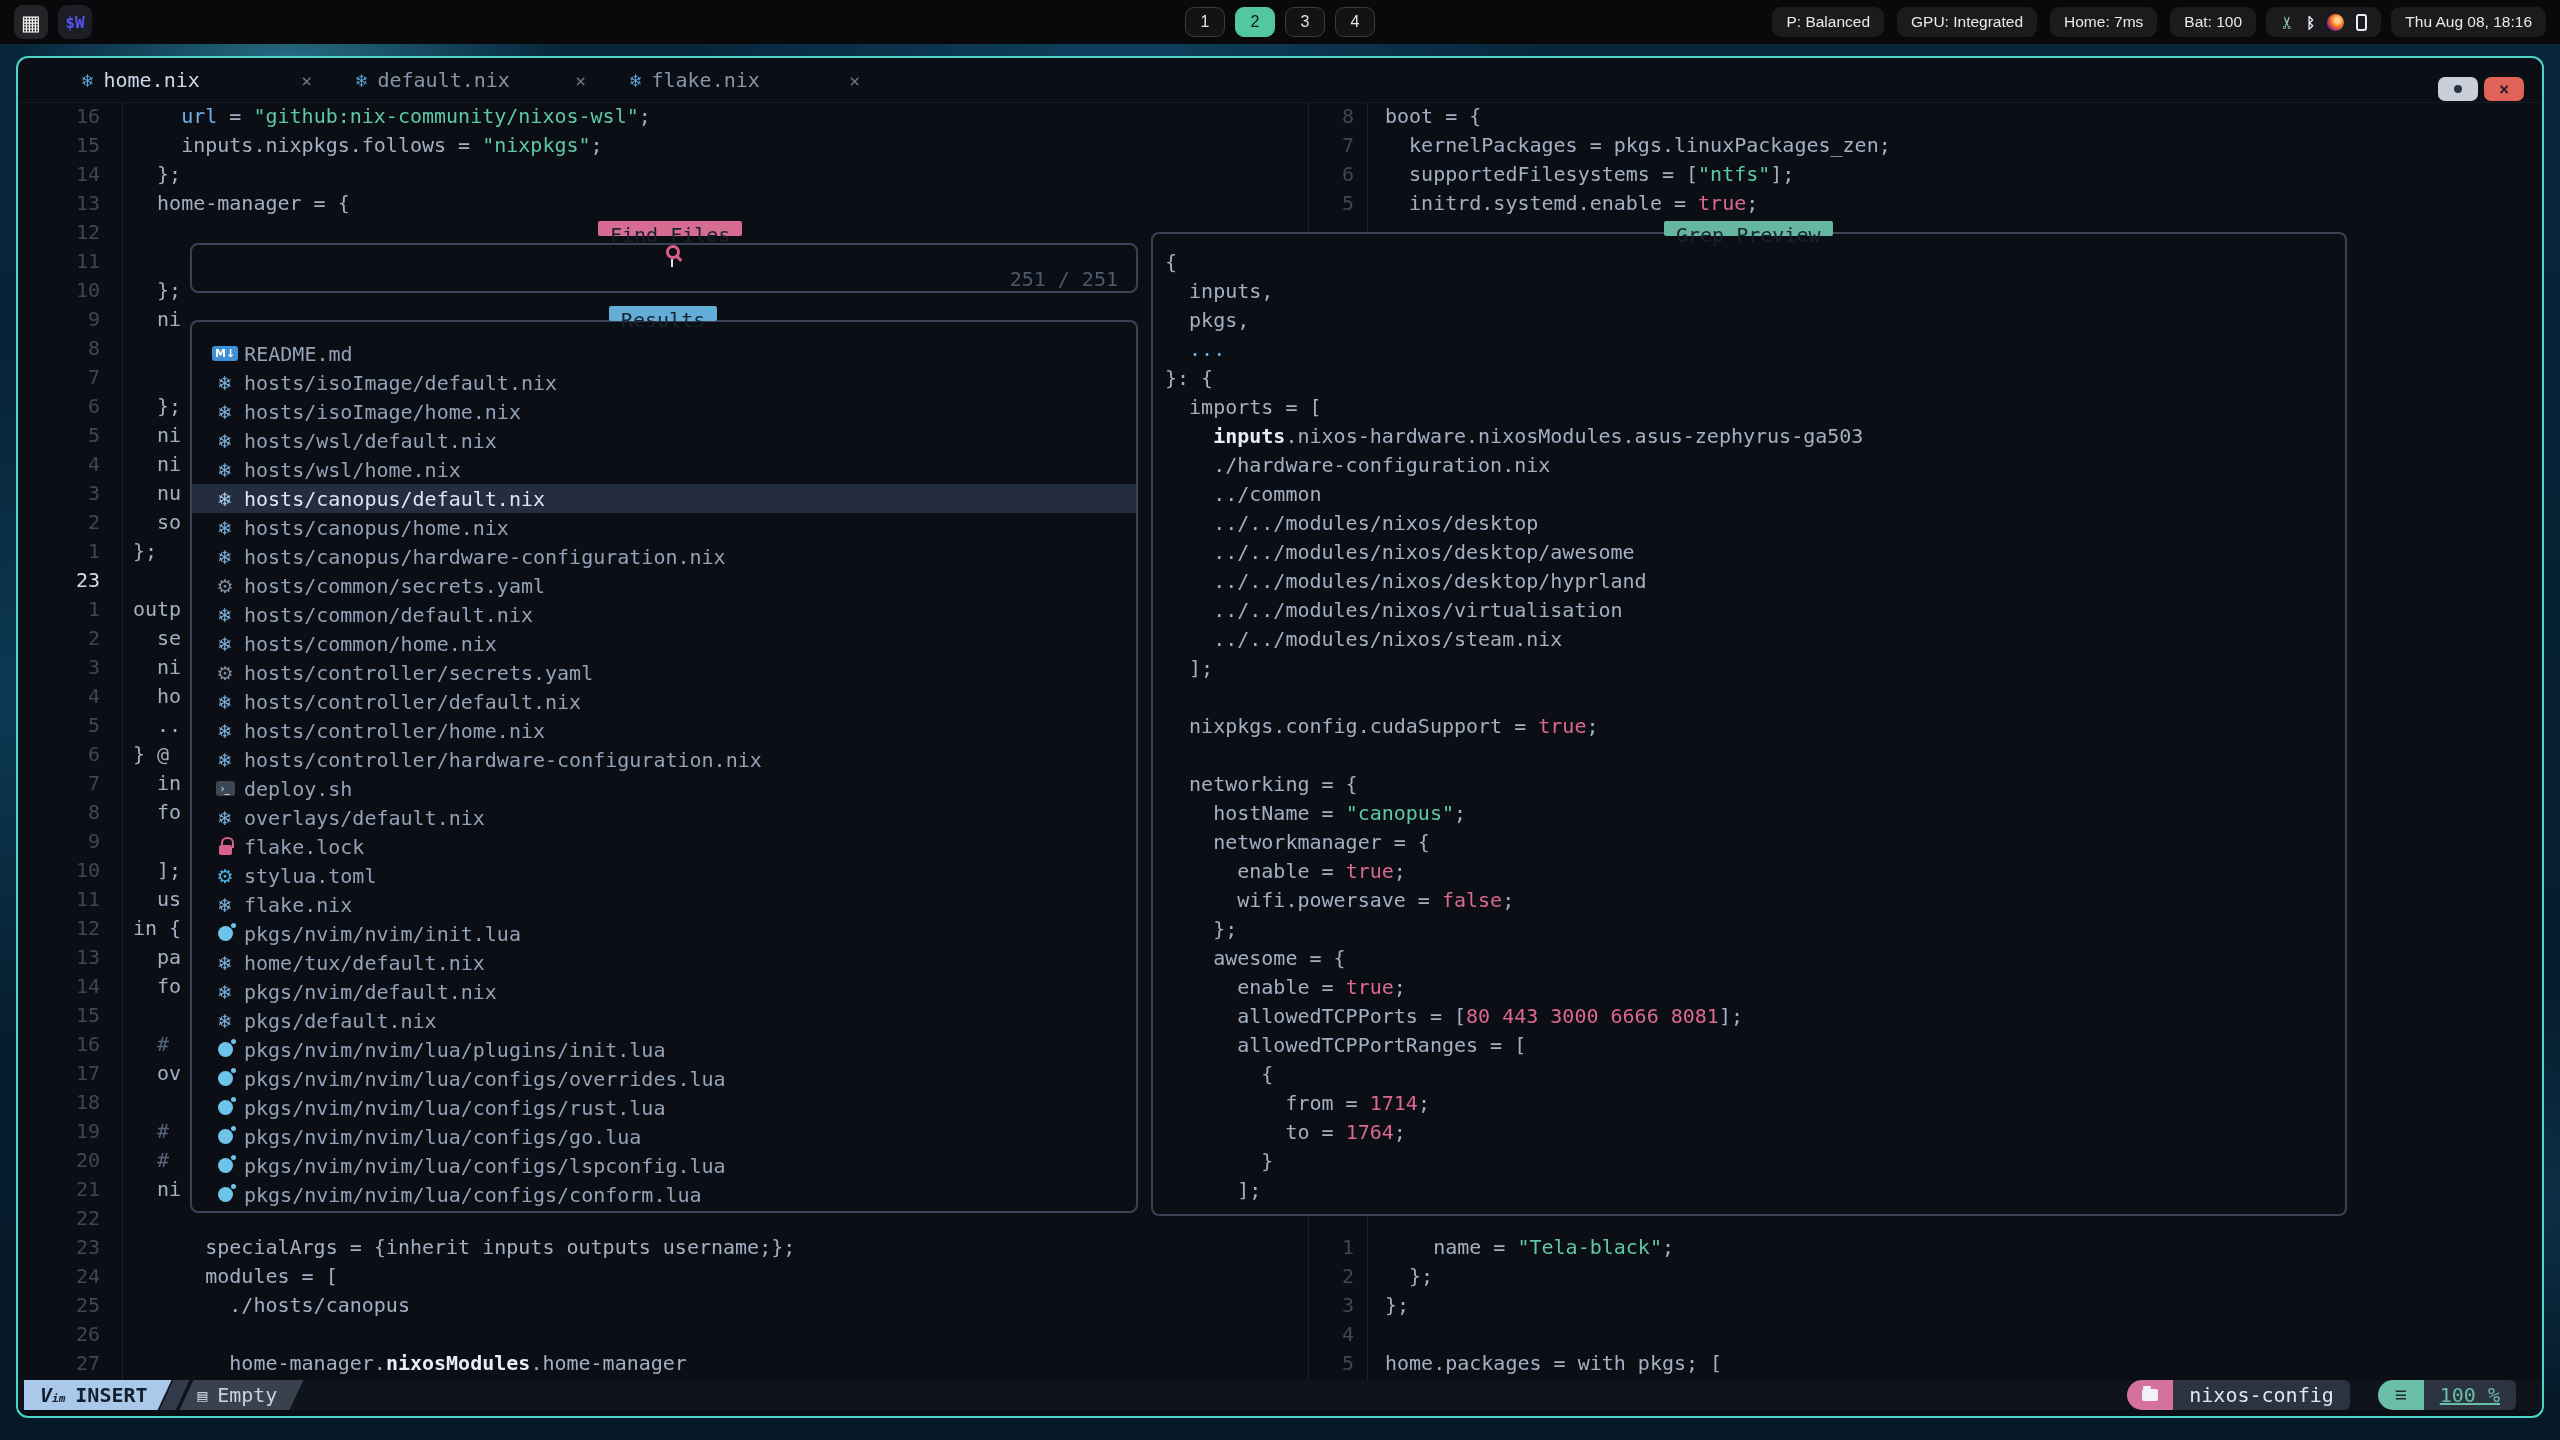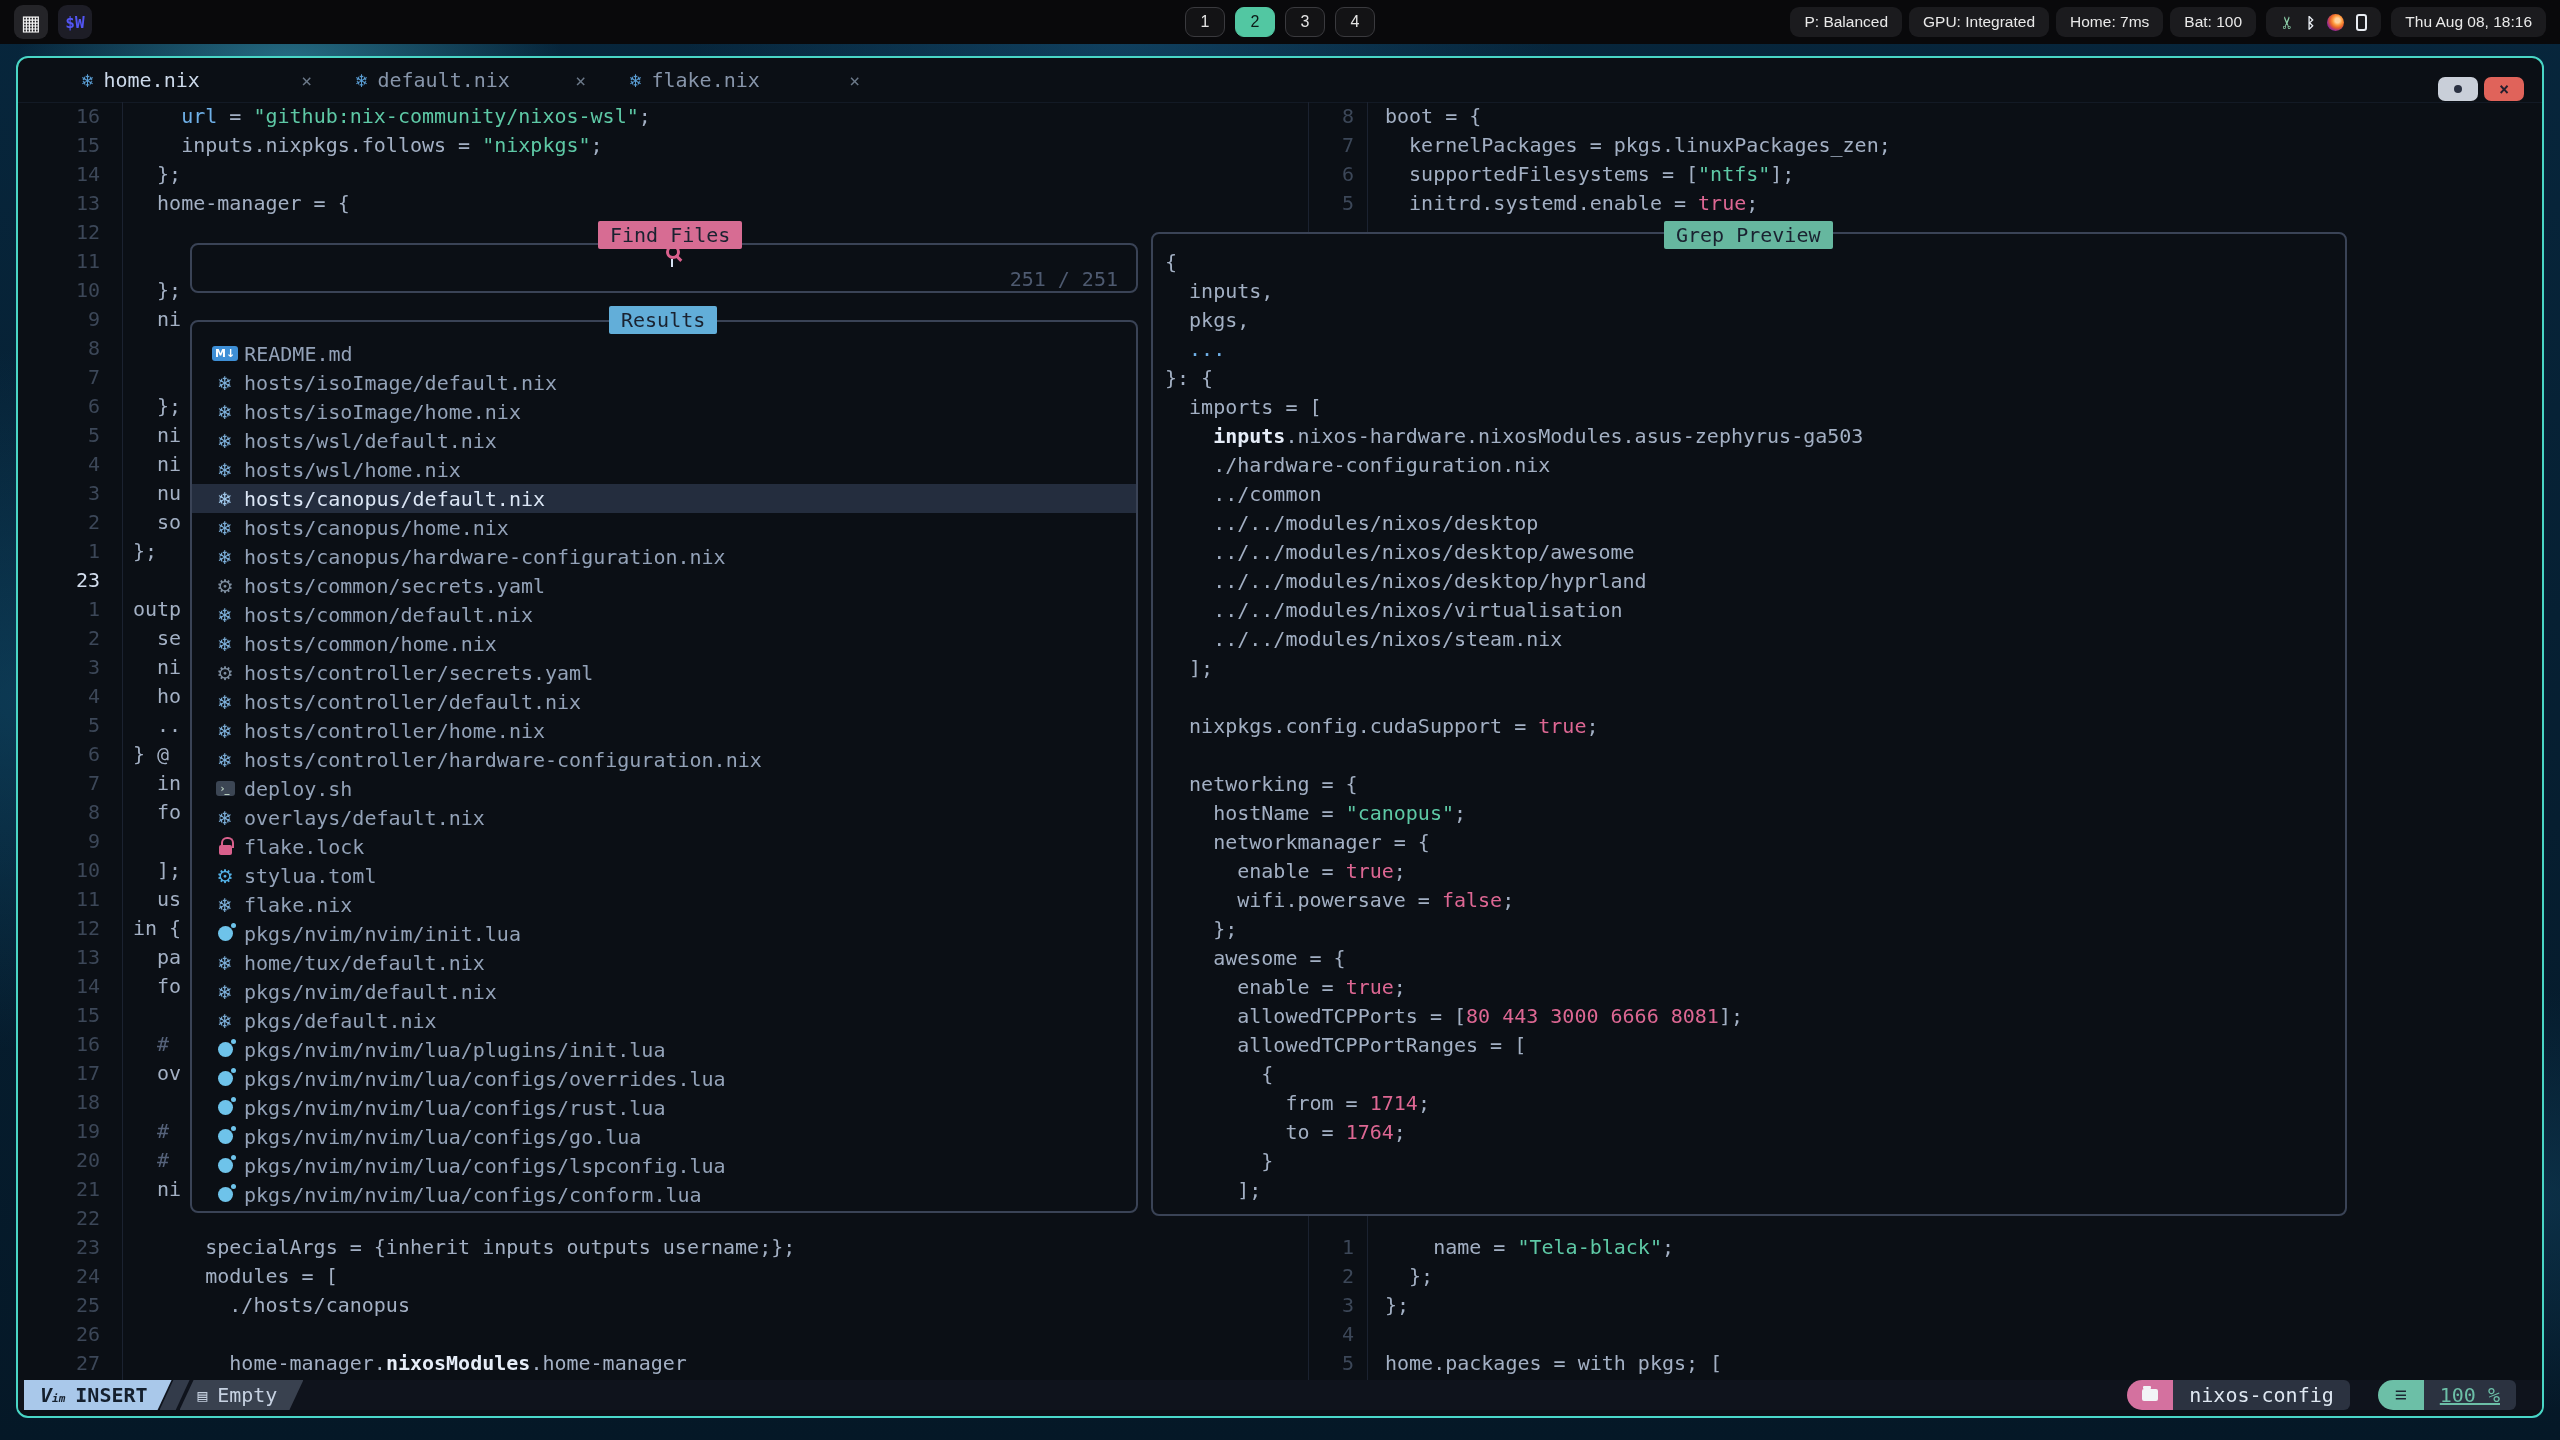--- a/index.html
+++ b/index.html
@@ -51,21 +51,21 @@
   .pane-r .ln { width:46px; }
   .ct { white-space:pre; }
   .pane-l .ct { margin-left:33px; }
   .pane-r .ct { margin-left:31px; }
   .crow.cur .ln { color:#d3deee; }
   .vline { position:absolute; top:44px; width:1px; height:1278px; background:#1b2230; }
   .tk-d { color:#a3b0c4; } .tk-s { color:#5ec9a6; } .tk-k { color:#dd6793; }
   .tk-b { color:#6fb0e8; } .tk-w { color:#e6edf8; font-weight:bold; } .tk-c { color:#55627a; }
   
   .popup { position:absolute; background:#0b0f15; border:2px solid #3a4356; border-radius:8px;flex-direction:column; }
-  .plabel { position:absolute; height:28px; line-height:28px; padding:0 12px; font-family:"DejaVu Sans Mono",monospace; font-size:20px; color:#1a2230; z-index:7; border-radius:2px; }
+  .plabel { position:absolute; height:15px; line-height:28px; padding:0 12px; font-family:"DejaVu Sans Mono",monospace; font-size:20px; color:#1a2230; z-index:7; border-radius:2px; }
   .lbl-find { left:580px; top:163px; background:var(--c-find_label,#d76c93); }
   .lbl-results { left:591px; top:248px; background:var(--c-results_label,#62aed9); }
   .lbl-preview { left:1646px; top:163px; background:var(--c-preview_label,#66b79f); }
   .finder-input { left:172px; top:185px; width:948px; height:50px; z-index:6; display:flex; align-items:center; }
   .mag { width:14px; height:14px; border:3px solid #d9608c; border-radius:50%; position:relative; margin-left:18px; flex:none; }
   .mag::after { content:""; position:absolute; width:3px; height:8px; background:#d9608c; right:-3px; bottom:-6px; transform:rotate(-45deg); }
   .caret { width:2px; height:24px; background:#d6e2f2; margin-left:16px; }
   .count { margin-left:auto; margin-right:18px; color:#4e5a70; font-family:"DejaVu Sans Mono",monospace; font-size:20px; }
   .results-box { left:172px; top:262px; width:948px; height:893px; z-index:6; padding-top:17px; overflow:hidden; }
   .ritem { height:29px; display:flex; align-items:center; padding-left:20px; font-family:"DejaVu Sans Mono",monospace; font-size:20px; color:#93a2b8; }
@@ -113,21 +113,21 @@
       <span>$W</span>
     </div>
   </div>
   <div class="tb-center" id="workspaces">
       <div class="ws">1</div>
       <div class="ws active">2</div>
       <div class="ws">3</div>
       <div class="ws">4</div>
     </div>
   <div class="tb-right">
-    <span id="status-pills" style="display:flex;gap:7px">
+    <span id="status-pills" style="display:flex;gap:13px">
         <div class="pill">P: Balanced</div>
         <div class="pill">GPU: Integrated</div>
         <div class="pill">Home: 7ms</div>
         <div class="pill">Bat: 100</div>
       </span>
     <div class="pill" id="tray">
         <span class="tray-glyph scissors">✂</span>
         <span class="tray-glyph bt">ᛒ</span>
         <span class="ff"></span>
         <span class="phone"></span>

